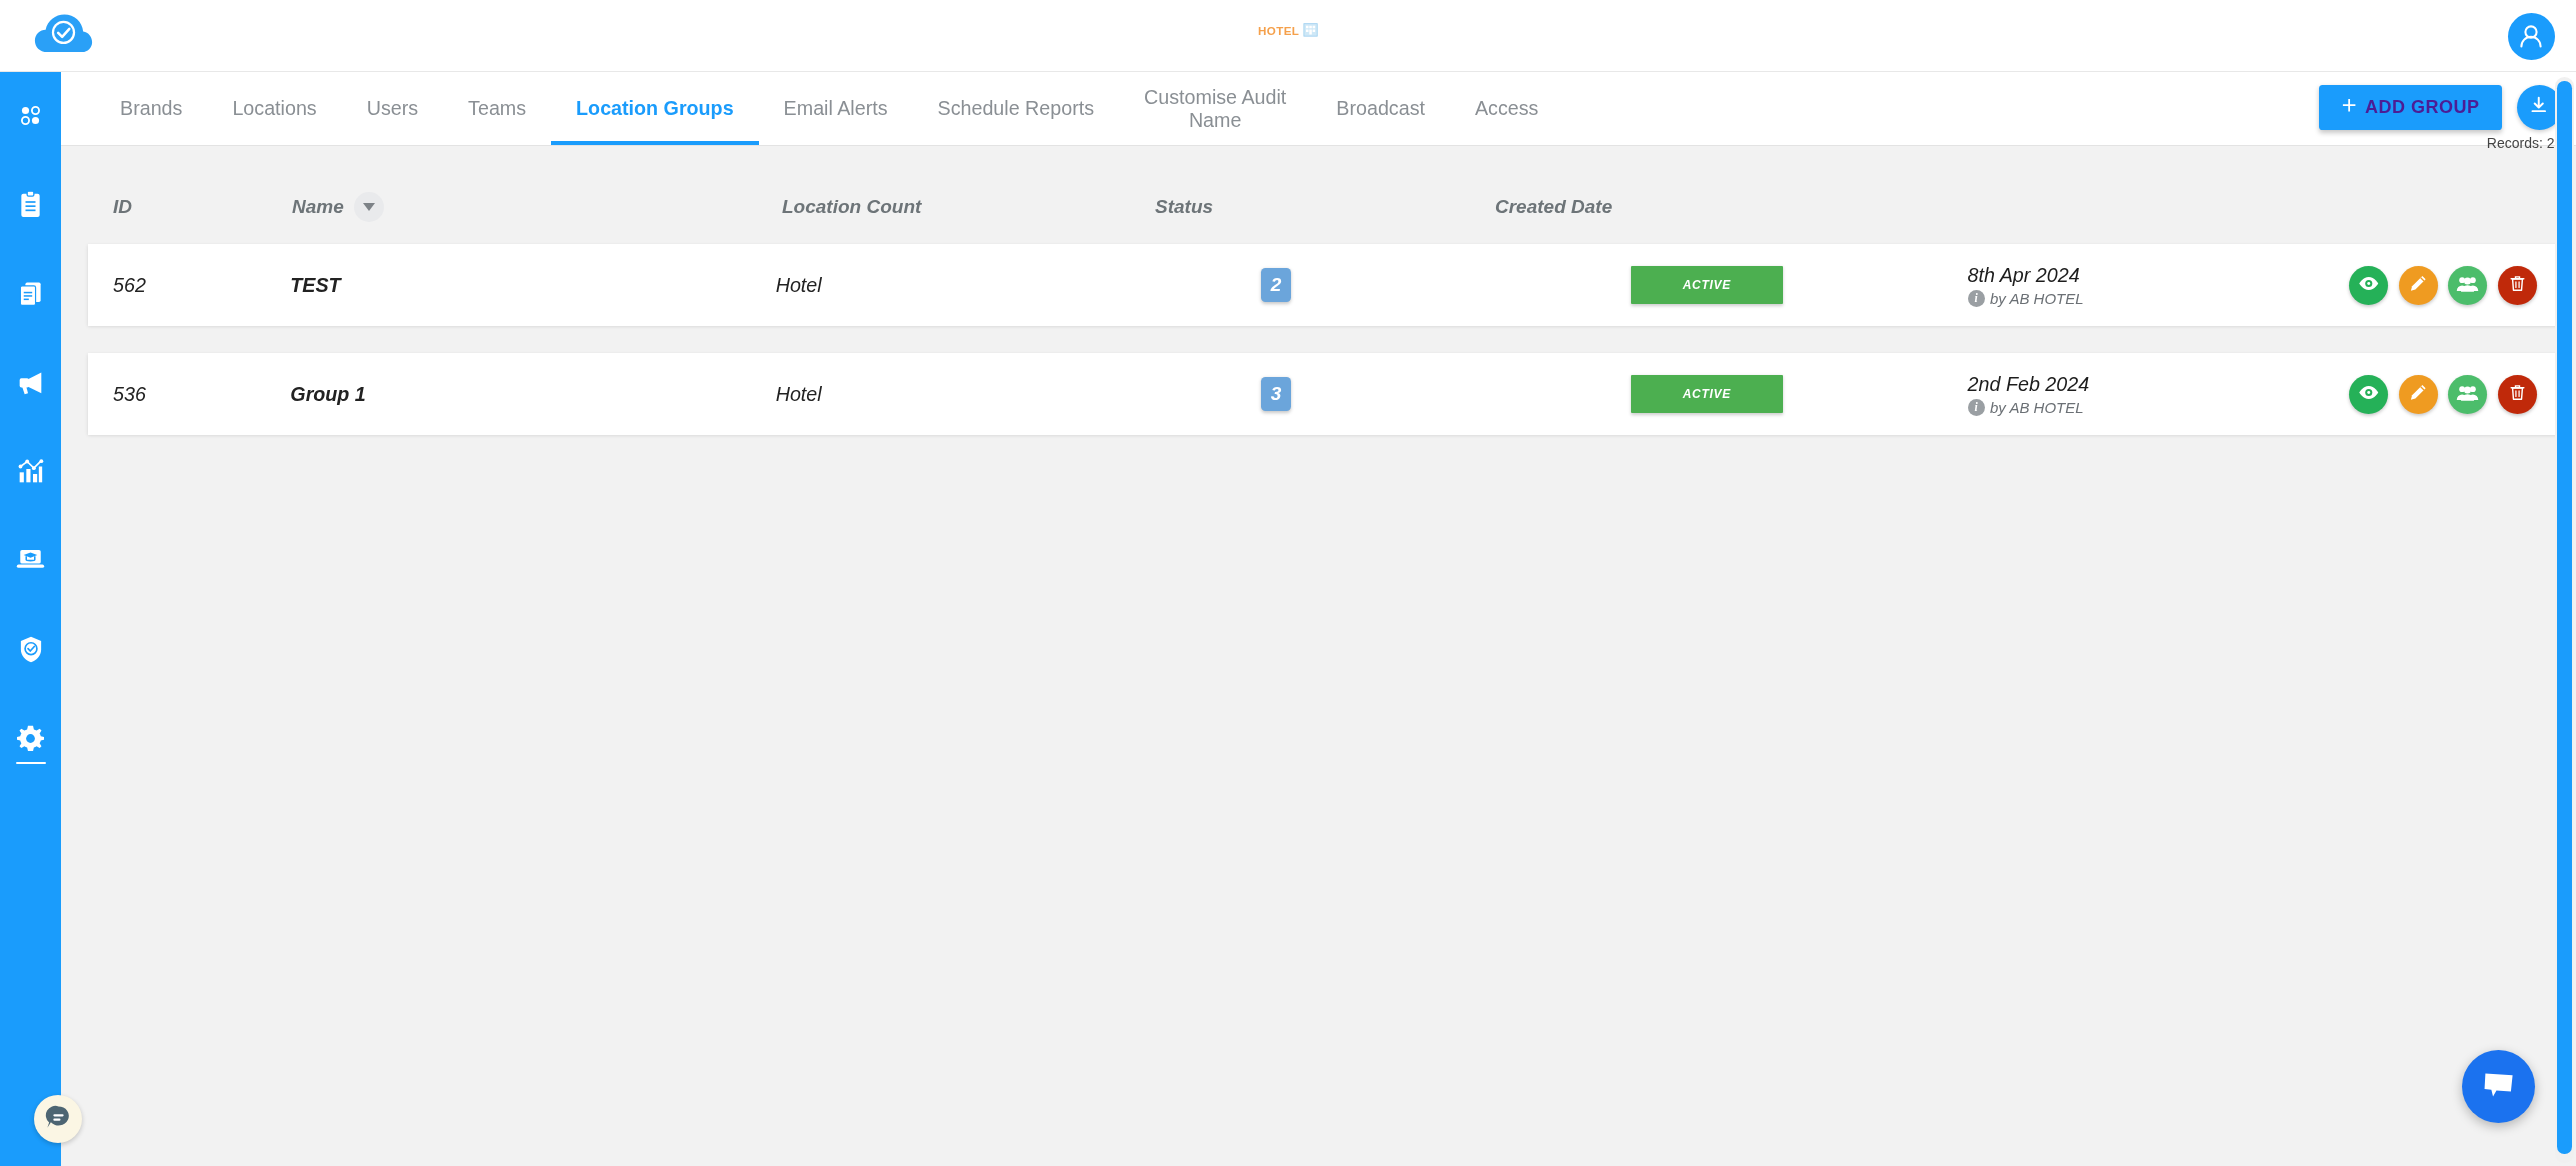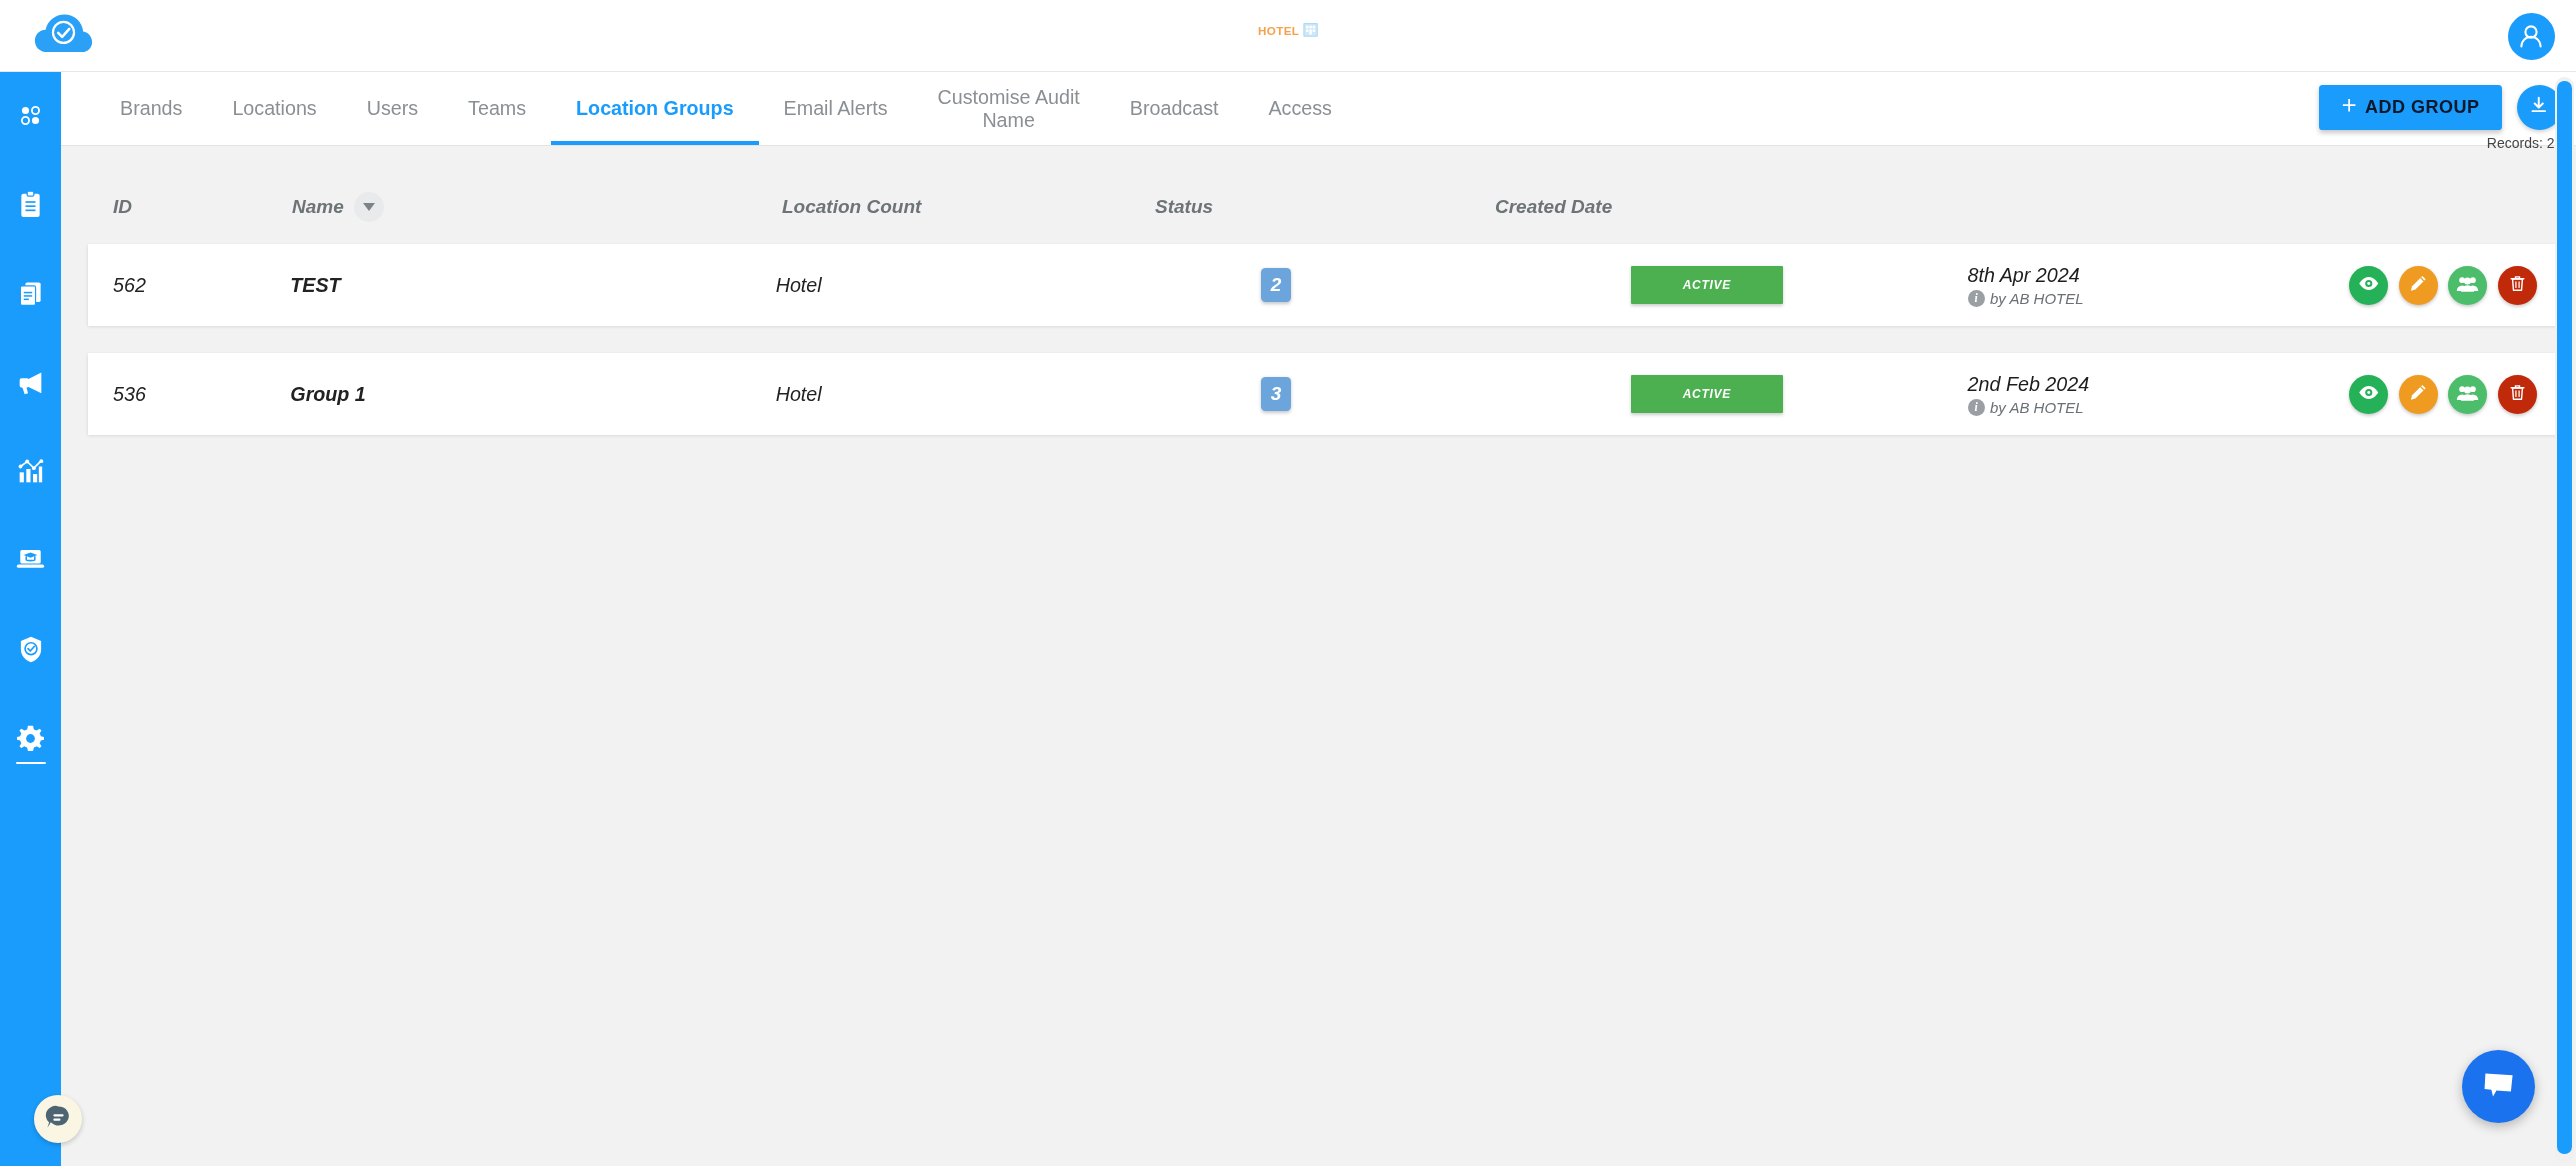--- a/index.html
+++ b/index.html
@@ -69,21 +69,21 @@
   .tab.active { color: #1a9cfc; font-weight: 700; }
   .tab.active::after {
     content: ""; position: absolute; left: 0; right: 0; bottom: 0;
     height: 4.5px; background: #1a9cfc;
   }
   .nav-right {
     position: absolute; right: 14.3px; top: 12.5px;
     display: flex; align-items: center; gap: 14.3px;
   }
   .add-btn {
-    background: #1a9cfc; color: #0f172a; border: none;
+    background: #1a9cfc; color: #4c1d95; border: none;
     height: 45px; padding: 0 23px; border-radius: 3.6px;
     font-size: 18px; font-weight: 700; letter-spacing: 0.5px;
     display: flex; align-items: center; gap: 9px; cursor: pointer;
     box-shadow: 0 2.7px 5.4px rgba(0,0,0,.22);
   }
   .dl-btn {
     width: 45px; height: 45px; border-radius: 50%; background: #1a9cfc;
     border: none; cursor: pointer;
     display: flex; align-items: center; justify-content: center;
     box-shadow: 0 1.8px 4.5px rgba(0,0,0,.2);
@@ -323,20 +323,21 @@
 
 <div class="page">
 
   <div class="navbar">
     <div class="tab"><span>Brands</span></div>
     <div class="tab"><span>Locations</span></div>
     <div class="tab"><span>Users</span></div>
     <div class="tab"><span>Teams</span></div>
     <div class="tab active"><span>Location Groups</span></div>
     <div class="tab"><span>Email Alerts</span></div>
+    <div class="tab"><span>Schedule Reports</span></div>
     <div class="tab"><span>Customise Audit
 Name</span></div>
     <div class="tab"><span>Broadcast</span></div>
     <div class="tab"><span>Access</span></div>
 
     <div class="nav-right">
       <button class="add-btn">
         <span>
           <svg viewBox="0 0 16 16" width="14.3" height="14.3">
               <path d="M7 1h2v6h6v2H9v6H7V9H1V7h6z" fill="#fff"></path>

